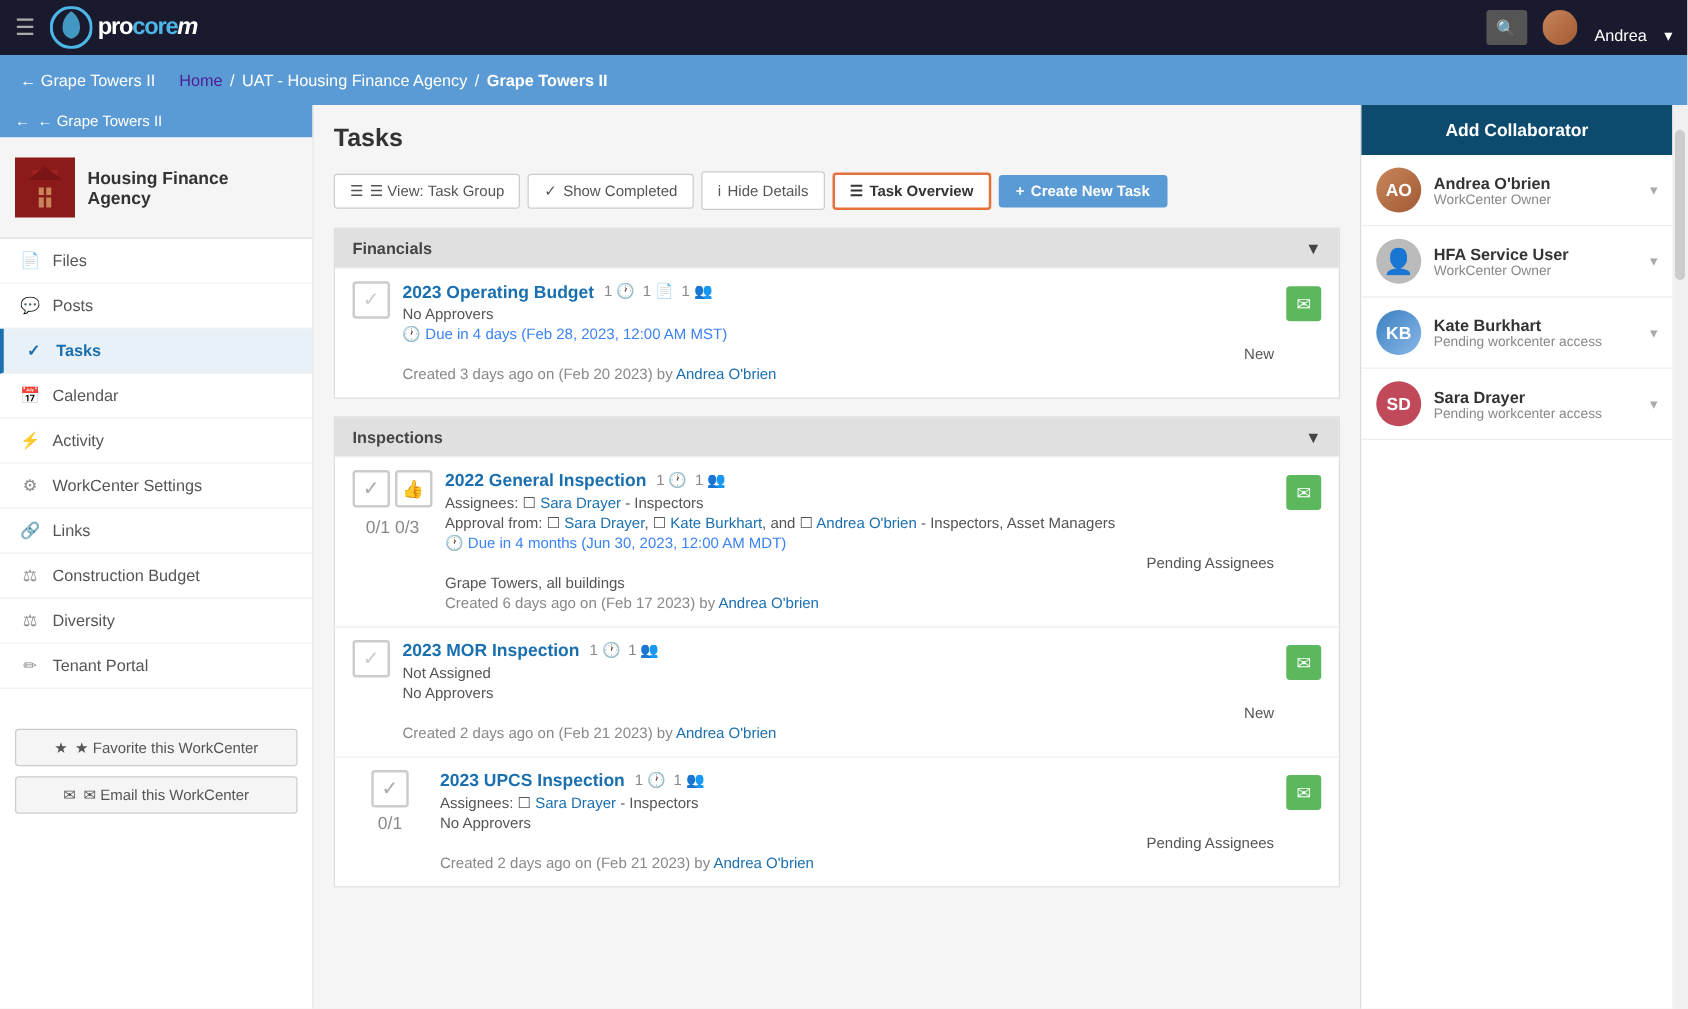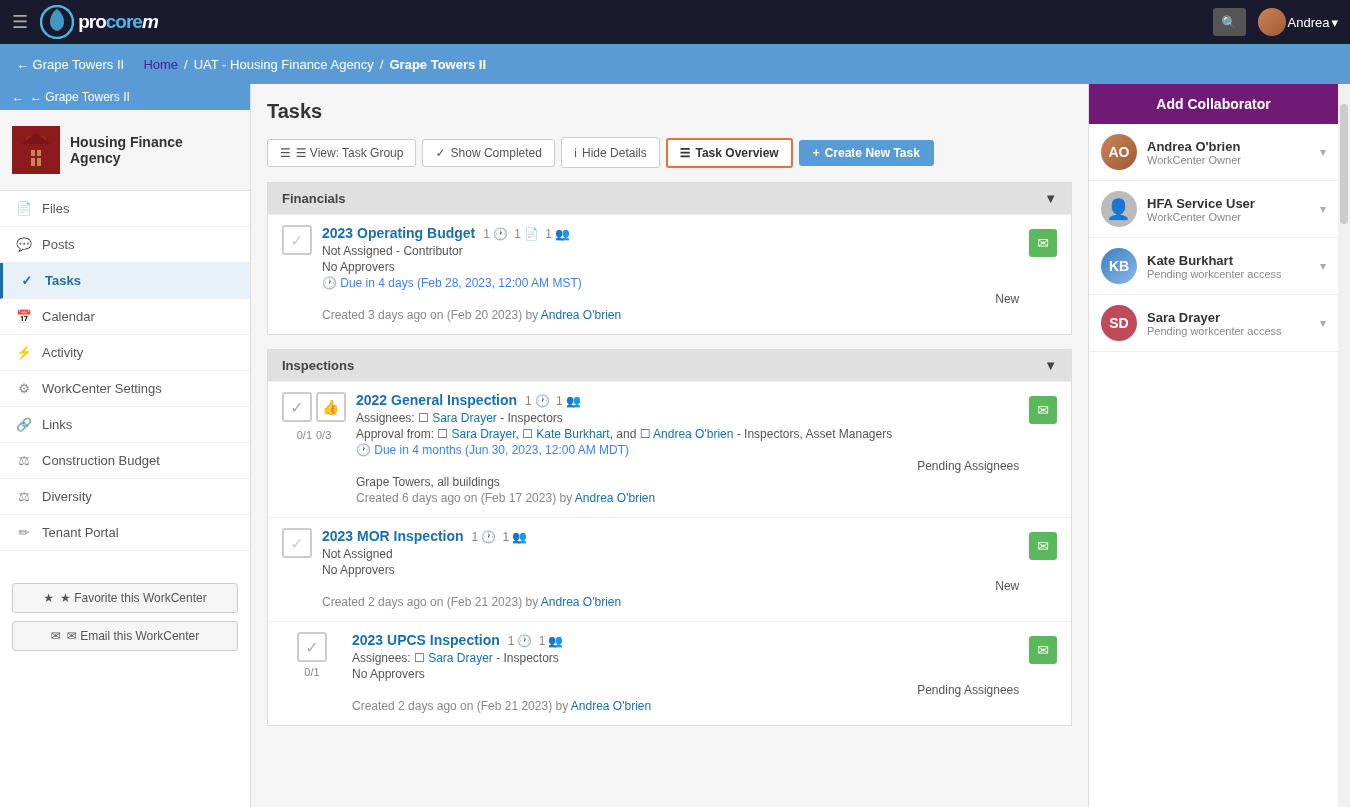--- a/index.html
+++ b/index.html
@@ -39,21 +39,21 @@
     }
     .search-bar .search-btn {
       background: #555;
       border: none;
       color: white;
       padding: 0 8px;
       height: 100%;
       cursor: pointer;
       font-size: 13px;
     }
-    .user-area { display: flex; align-items: center; gap: 2px; color: white; cursor: pointer; }
+    .user-area { display: flex; align-items: flex-end; gap: 14px; color: white; cursor: pointer; }
     .user-avatar-top { width: 28px; height: 28px; border-radius: 50%; background: #888; overflow: hidden; }
     .user-avatar-img { width: 100%; height: 100%; object-fit: cover; background: linear-gradient(135deg, #c9855a, #a05a35); }
 
     
     .breadcrumb-bar {
       background: #5b9bd5;
       height: 40px;
       display: flex;
       align-items: center;
       padding: 0 16px;
@@ -228,25 +228,25 @@
       height: 30px;
       border: 2px solid #ccc;
       border-radius: 3px;
       display: flex;
       align-items: center;
       justify-content: center;
       color: #aaa;
       font-size: 14px;
       cursor: pointer;
     }
-    .check-label { font-size: 11px; color: #888; text-align: center; }
+    .check-label { font-size: 14px; color: #888; text-align: center; }
     .task-body { flex: 1; }
     .task-title-row {
       display: flex;
-      align-items: flex-end;
+      align-items: center;
       gap: 8px;
       margin-bottom: 3px;
     }
     .task-title { font-weight: bold; font-size: 14px; color: #1a6faf; cursor: pointer; }
     .task-meta-icons { display: flex; align-items: center; gap: 6px; color: #888; font-size: 12px; }
     .meta-icon { display: flex; align-items: center; gap: 2px; }
     .task-detail { font-size: 12px; color: #555; margin: 2px 0; }
     .task-detail.due { color: #3b82f6; }
     .task-detail.status { color: #555; text-align: right; }
     .task-detail.created { color: #888; }
@@ -265,21 +265,21 @@
 
     
     .right-panel {
       width: 250px;
       background: white;
       border-left: 1px solid #ddd;
       flex-shrink: 0;
       overflow-y: auto;
     }
     .add-collab-btn {
-      background: #701a75;
+      background: #0c4a6e;
       color: white;
       border: none;
       padding: 12px 16px;
       width: 100%;
       cursor: pointer;
       font-size: 14px;
       font-weight: bold;
       text-align: center;
     }
     .collab-item {
@@ -470,21 +470,20 @@
         </div>
         <div class="task-body">
           <div class="task-title-row">
             <span class="task-title">2023 Operating Budget</span>
             <div class="task-meta-icons">
               <span class="meta-icon">1 🕐</span>
               <span class="meta-icon">1 📄</span>
               <span class="meta-icon">1 👥</span>
             </div>
           </div>
-          <div class="task-detail">Not Assigned - Contributor</div>
           <div class="task-detail">No Approvers</div>
           <div class="task-detail due">🕐 Due in 4 days (Feb 28, 2023, 12:00 AM MST)</div>
           <div class="task-detail status">New</div>
           <div class="task-detail created">Created 3 days ago on (Feb 20 2023) by <a>Andrea O'brien</a></div>
         </div>
         <button class="task-email-btn">✉</button>
       </div>
     </div>
 
     <div class="task-group">

